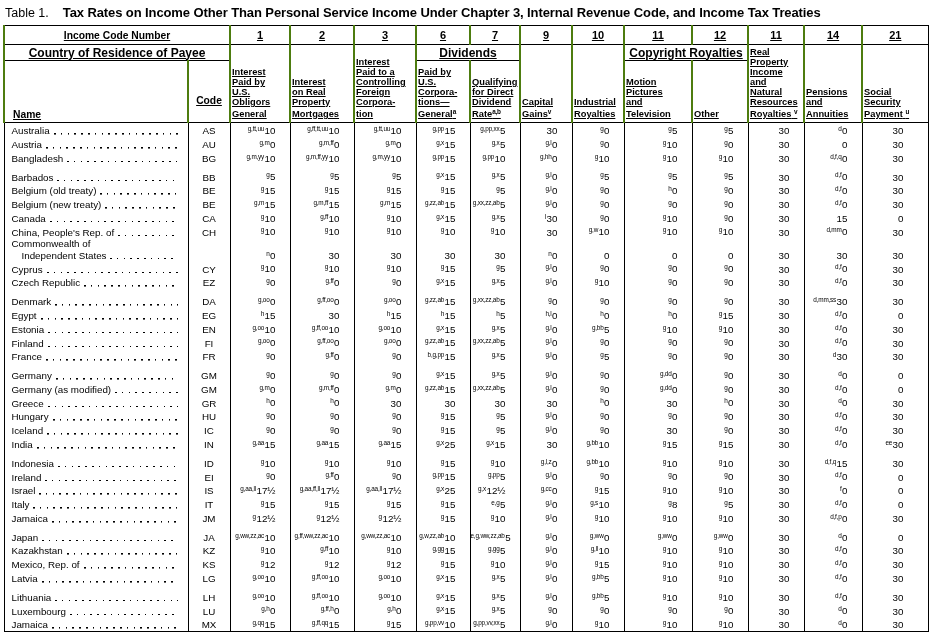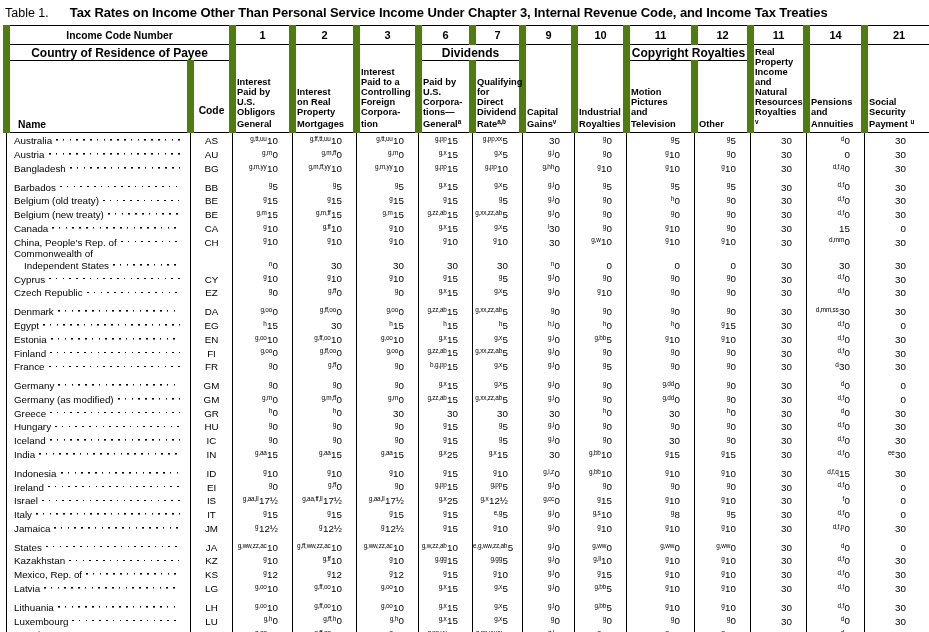--- a/index.html
+++ b/index.html
@@ -1,38 +1,38 @@
 <!DOCTYPE html>
 <html><head>
 <meta charset="utf-8">
 <style>
   html,body { margin:0; padding:0; background:#fff; color:#000; font-family:"Liberation Sans",sans-serif; }
   .page { width:929px; box-sizing:border-box; padding:4px 2px 4px 3px; }
   .title { font-size:13px; margin:1px 0 5px 2px; white-space:nowrap; }
-  .tprefix { font-weight:400; font-size:12.5px; margin-right:21px; }
+  .tprefix { font-weight:400; font-size:12.5px; margin-right:14px; }
   .ttext { font-weight:700; letter-spacing:-0.1px; }
 
   table.tax { border-collapse:collapse; table-layout:fixed; width:924px; border:1.5px solid #000; }
-  th { font-weight:bold; border-left:7px solid #4d7c0f; border-bottom:1px solid #000; padding:0; text-align:center; }
+  th { font-weight:bold; border-left:2px solid #4d7c0f; border-bottom:1px solid #000; padding:0; text-align:center;text-decoration:underline; }
   tr.h1 th { font-size:11px; height:18px; vertical-align:middle; }
   tr.h1 th.ic { font-size:10.3px; }
   tr.h2 th.grp { font-size:12px; height:15px; vertical-align:middle; }
   th.tall { vertical-align:bottom; }
   .ct { font-size:9.3px; line-height:10px; white-space:pre-line; text-align:left; padding:2px 1px 3px 1px; }
   .ct sup, td.val sup { font-size:6.4px; letter-spacing:-0.2px; }
   .ct sup { vertical-align:3px; }
   th.namehead { text-align:left; vertical-align:bottom; padding:4px 0 2px 8px; font-size:10.3px; }
   th.codehead { vertical-align:bottom; padding-bottom:16px; font-size:10.3px; }
 
   td { border-left:1px solid #000; padding:0; font-size:9.8px; line-height:11.6px; vertical-align:bottom; }
   td.val { text-align:right; padding-right:14px; }
   td.val:last-child { padding-right:24px; }
   td.val sup { vertical-align:3.2px; margin-right:0.5px; }
   td.code-cell { text-align:center; }
-  .nmline { display:flex; align-items:center; padding-left:7px; }
+  .nmline { display:flex; align-items:flex-end; padding-left:7px; }
   .nmline2 { padding-left:17px; }
   .nm { white-space:nowrap; }
   .leader { flex:1 1 auto; margin:0 10px 2px 4px; height:2px;
             background-image:repeating-linear-gradient(to right,#000 0 1.6px,transparent 1.6px 6.8px);
             background-position:left bottom; background-size:100% 1.6px; background-repeat:no-repeat; }
   tr.spacer td { height:5px; }
 </style>
 </head>
 <body>
 
@@ -801,21 +801,21 @@
           <td class="val"></td>
           <td class="val"></td>
           <td class="val"></td>
           <td class="val"></td>
           <td class="val"></td>
           <td class="val"></td>
         </tr>
         <tr class="datarow">
           <td class="name-cell">
             <div class="nmline">
-              <span class="nm">States</span>
+              <span class="nm">Japan</span>
               <span class="leader"></span>
             </div>
           </td>
           <td class="code-cell">JA</td>
           <td class="val"><sup class="fn">g,ww,zz,ac</sup>10</td>
           <td class="val"><sup class="fn">g,ff,ww,zz,ac</sup>10</td>
           <td class="val"><sup class="fn">g,ww,zz,ac</sup>10</td>
           <td class="val"><sup class="fn">g,w,zz,ab</sup>10</td>
           <td class="val"><sup class="fn">e,g,ww,zz,ab</sup>5</td>
           <td class="val"><sup class="fn">g,l</sup>0</td>

